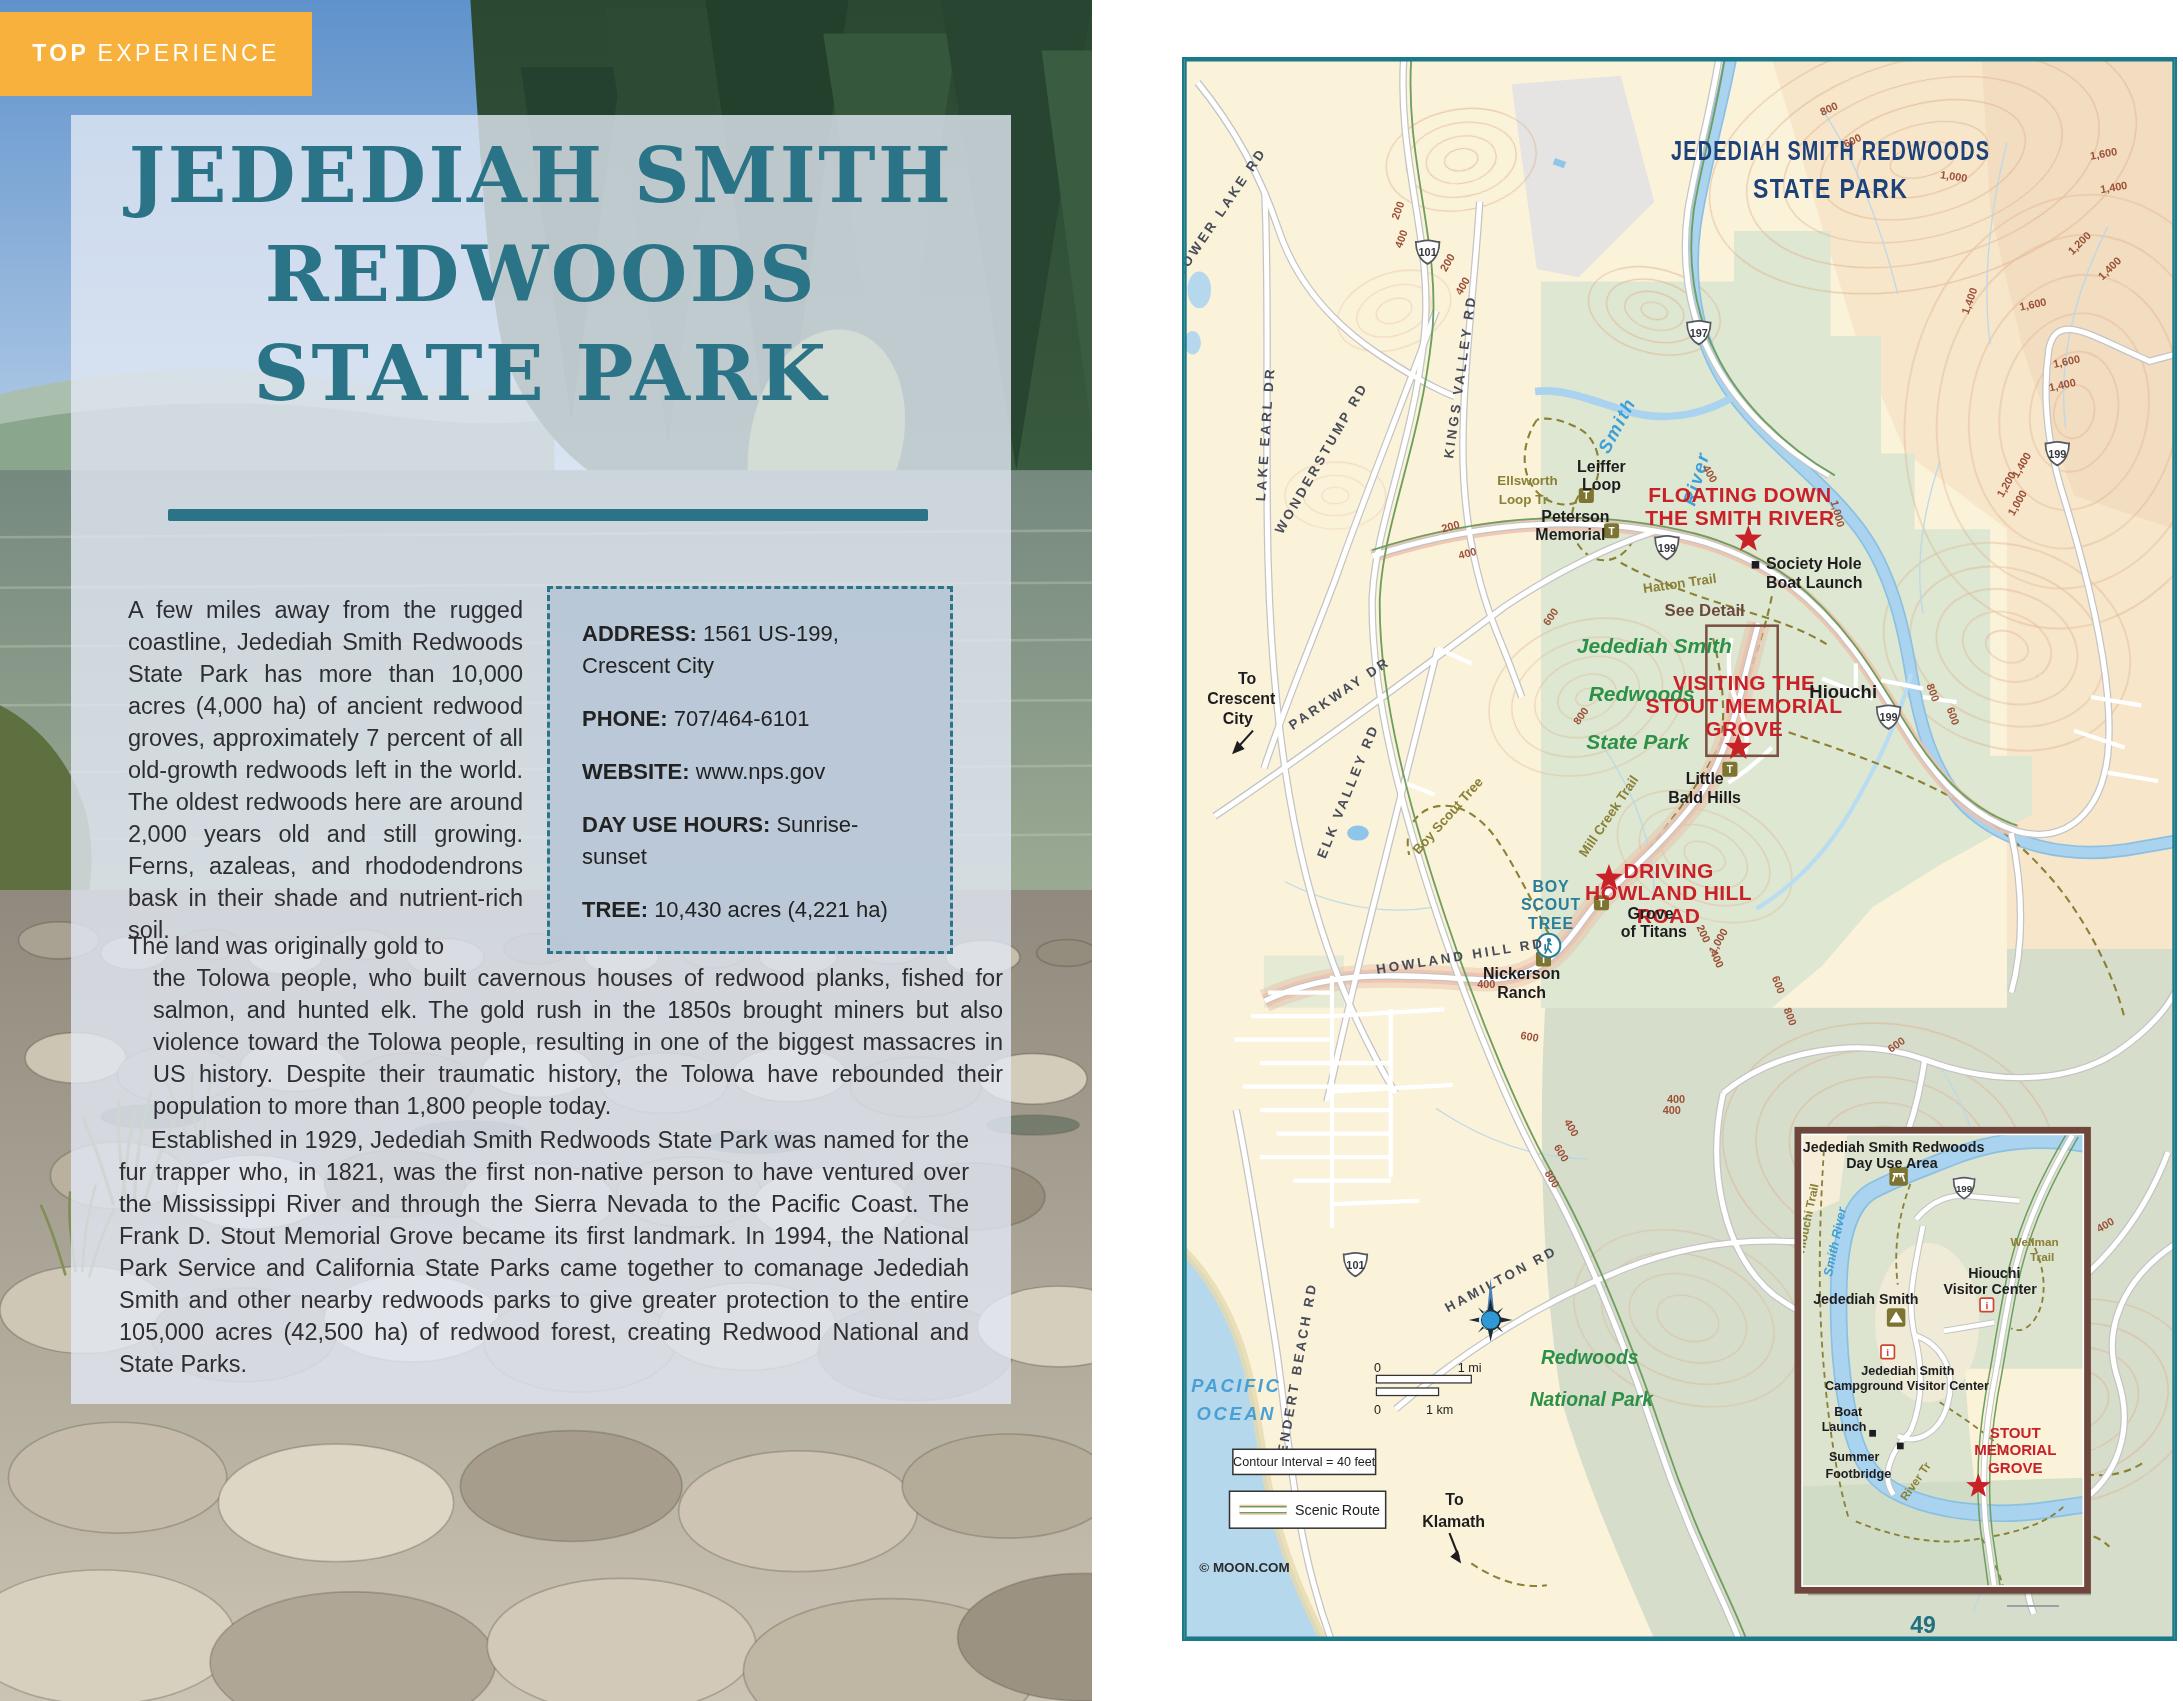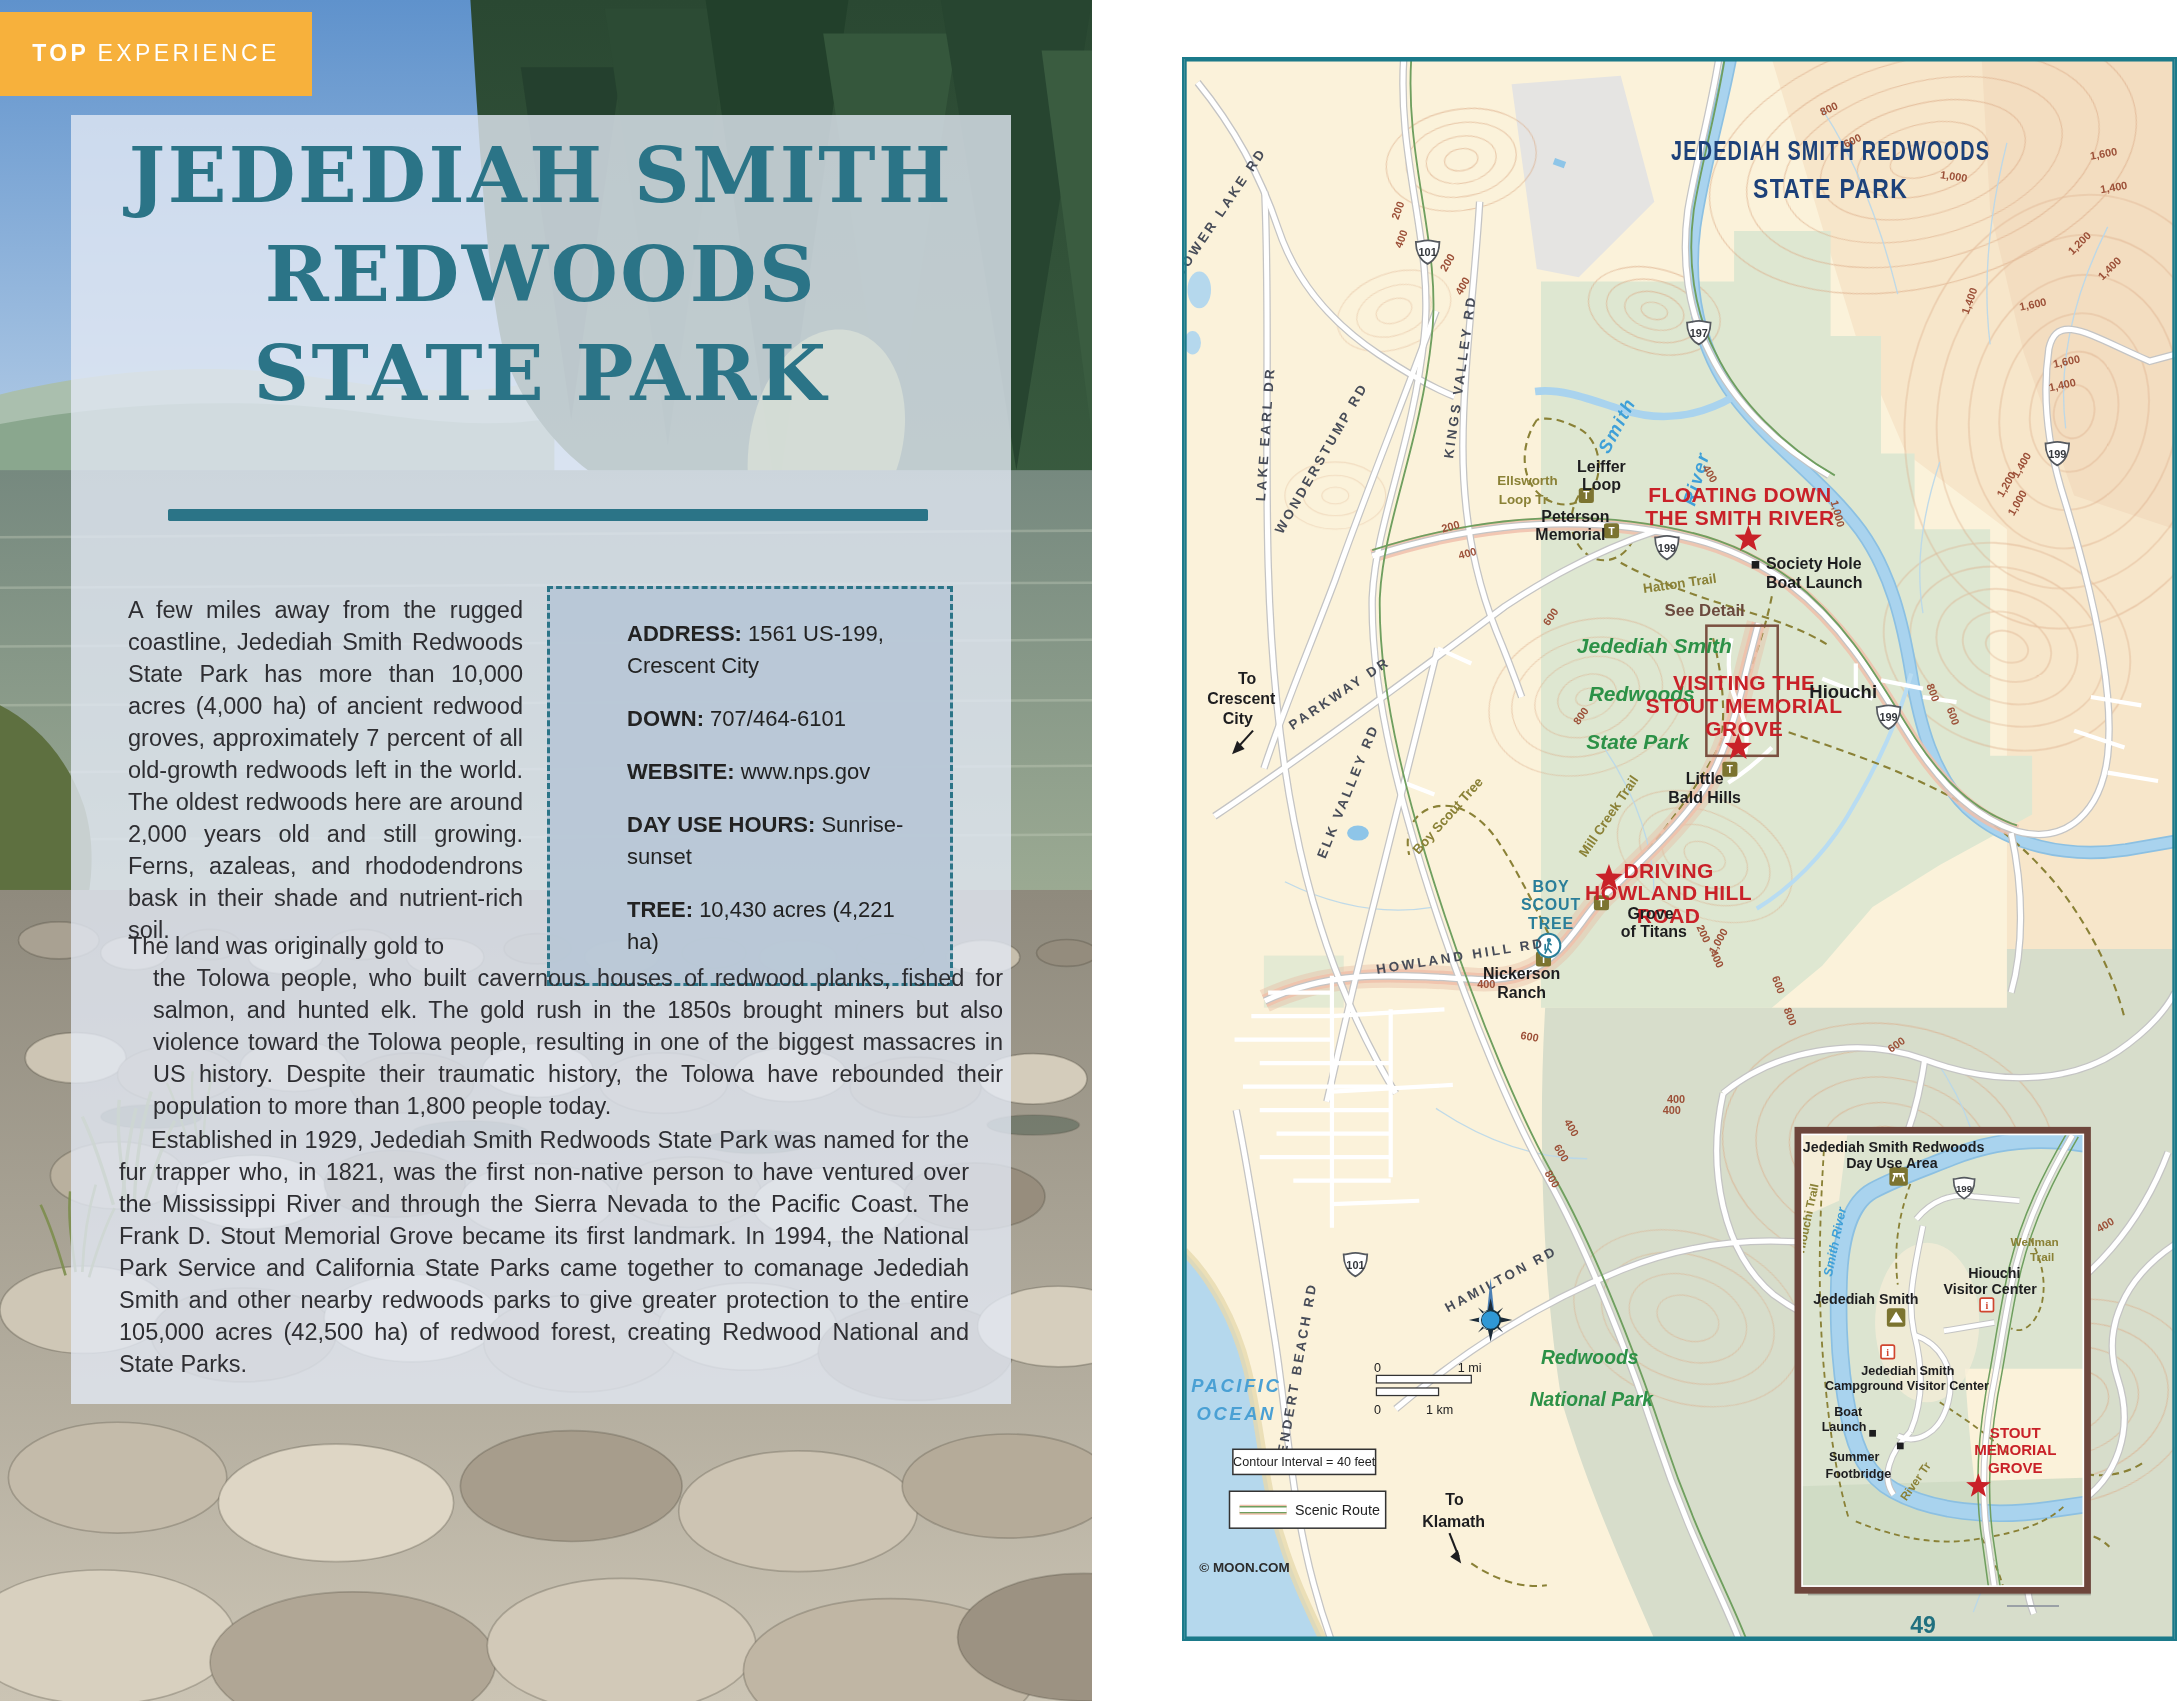--- a/index.html
+++ b/index.html
@@ -13,21 +13,21 @@
   #badge .b{font-weight:800;margin-right:8.4px;}
   #overlay-panel{left:71px;top:115px;width:940px;height:1289px;background:rgba(226,233,244,0.80);}
   #title-block{left:71px;top:126px;width:940px;text-align:center;color:#2b7487;
                font-family:"DejaVu Serif","Liberation Serif",serif;font-weight:700;}
   #title-block div{font-size:77px;line-height:99px;letter-spacing:2.5px;}
   #divider{left:168px;top:509px;width:760px;height:11.8px;background:#2b7487;border-radius:1.7px;}
   .body-text{font-size:23.5px;line-height:32px;color:#2e2e32;text-align:justify;}
   #para1{left:128px;top:594px;width:395px;}
   #info-box{left:547px;top:586px;width:406px;background:rgba(183,199,214,0.92);
             border:3.4px dashed #2b7487;box-sizing:border-box;padding:28.6px 32px 25px 32px;}
-  .info-entry{font-size:22px;line-height:32px;color:#222;margin-bottom:21px;text-align:left;margin-left:45px;}
+  .info-entry{font-size:22px;line-height:32px;color:#222;margin-bottom:21px;text-align:left;}
   .info-entry:last-child{margin-bottom:0;}
   .info-entry .lbl{font-weight:800;}
   #para2-lead{left:128px;top:930px;width:395px;text-align:left;}
   #para2-rest{left:105px;top:962px;width:850px;margin-left:48px;}
   #para3{left:119px;top:1124px;width:850px;text-indent:32px;}
   
   #map-frame{left:1182px;top:57px;width:991px;height:1580px;border:2.5px solid #1b7a8a;box-sizing:content-box;background:#fbf2da;}
   #page-num-rule{left:2007px;top:1605px;width:52px;height:1.7px;background:#9aa0a6;}
   #page-num{left:1897px;top:1612px;width:52px;text-align:center;font-size:23px;font-weight:700;color:#20707f;}
   
@@ -191,21 +191,21 @@
   <div id="divider" class="abs"></div>
 
   <div id="para1" class="abs body-text">A few miles away from the rugged coastline, Jedediah Smith Redwoods State Park has more than 10,000 acres (4,000 ha) of ancient redwood groves, approximately 7 percent of all old-growth redwoods left in the world. The oldest redwoods here are around 2,000 years old and still growing. Ferns, azaleas, and rhododendrons bask in their shade and nutrient-rich soil.</div>
 
   <div id="info-box" class="abs">
     <div class="info-entry">
       <span class="lbl">ADDRESS:</span>
       <span>1561 US-199, Crescent City</span>
     </div>
     <div class="info-entry">
-      <span class="lbl">DOWN:</span>
+      <span class="lbl">PHONE:</span>
       <span>707/464-6101</span>
     </div>
     <div class="info-entry">
       <span class="lbl">WEBSITE:</span>
       <span>www.nps.gov</span>
     </div>
     <div class="info-entry">
       <span class="lbl">DAY USE HOURS:</span>
       <span>Sunrise-sunset</span>
     </div>

